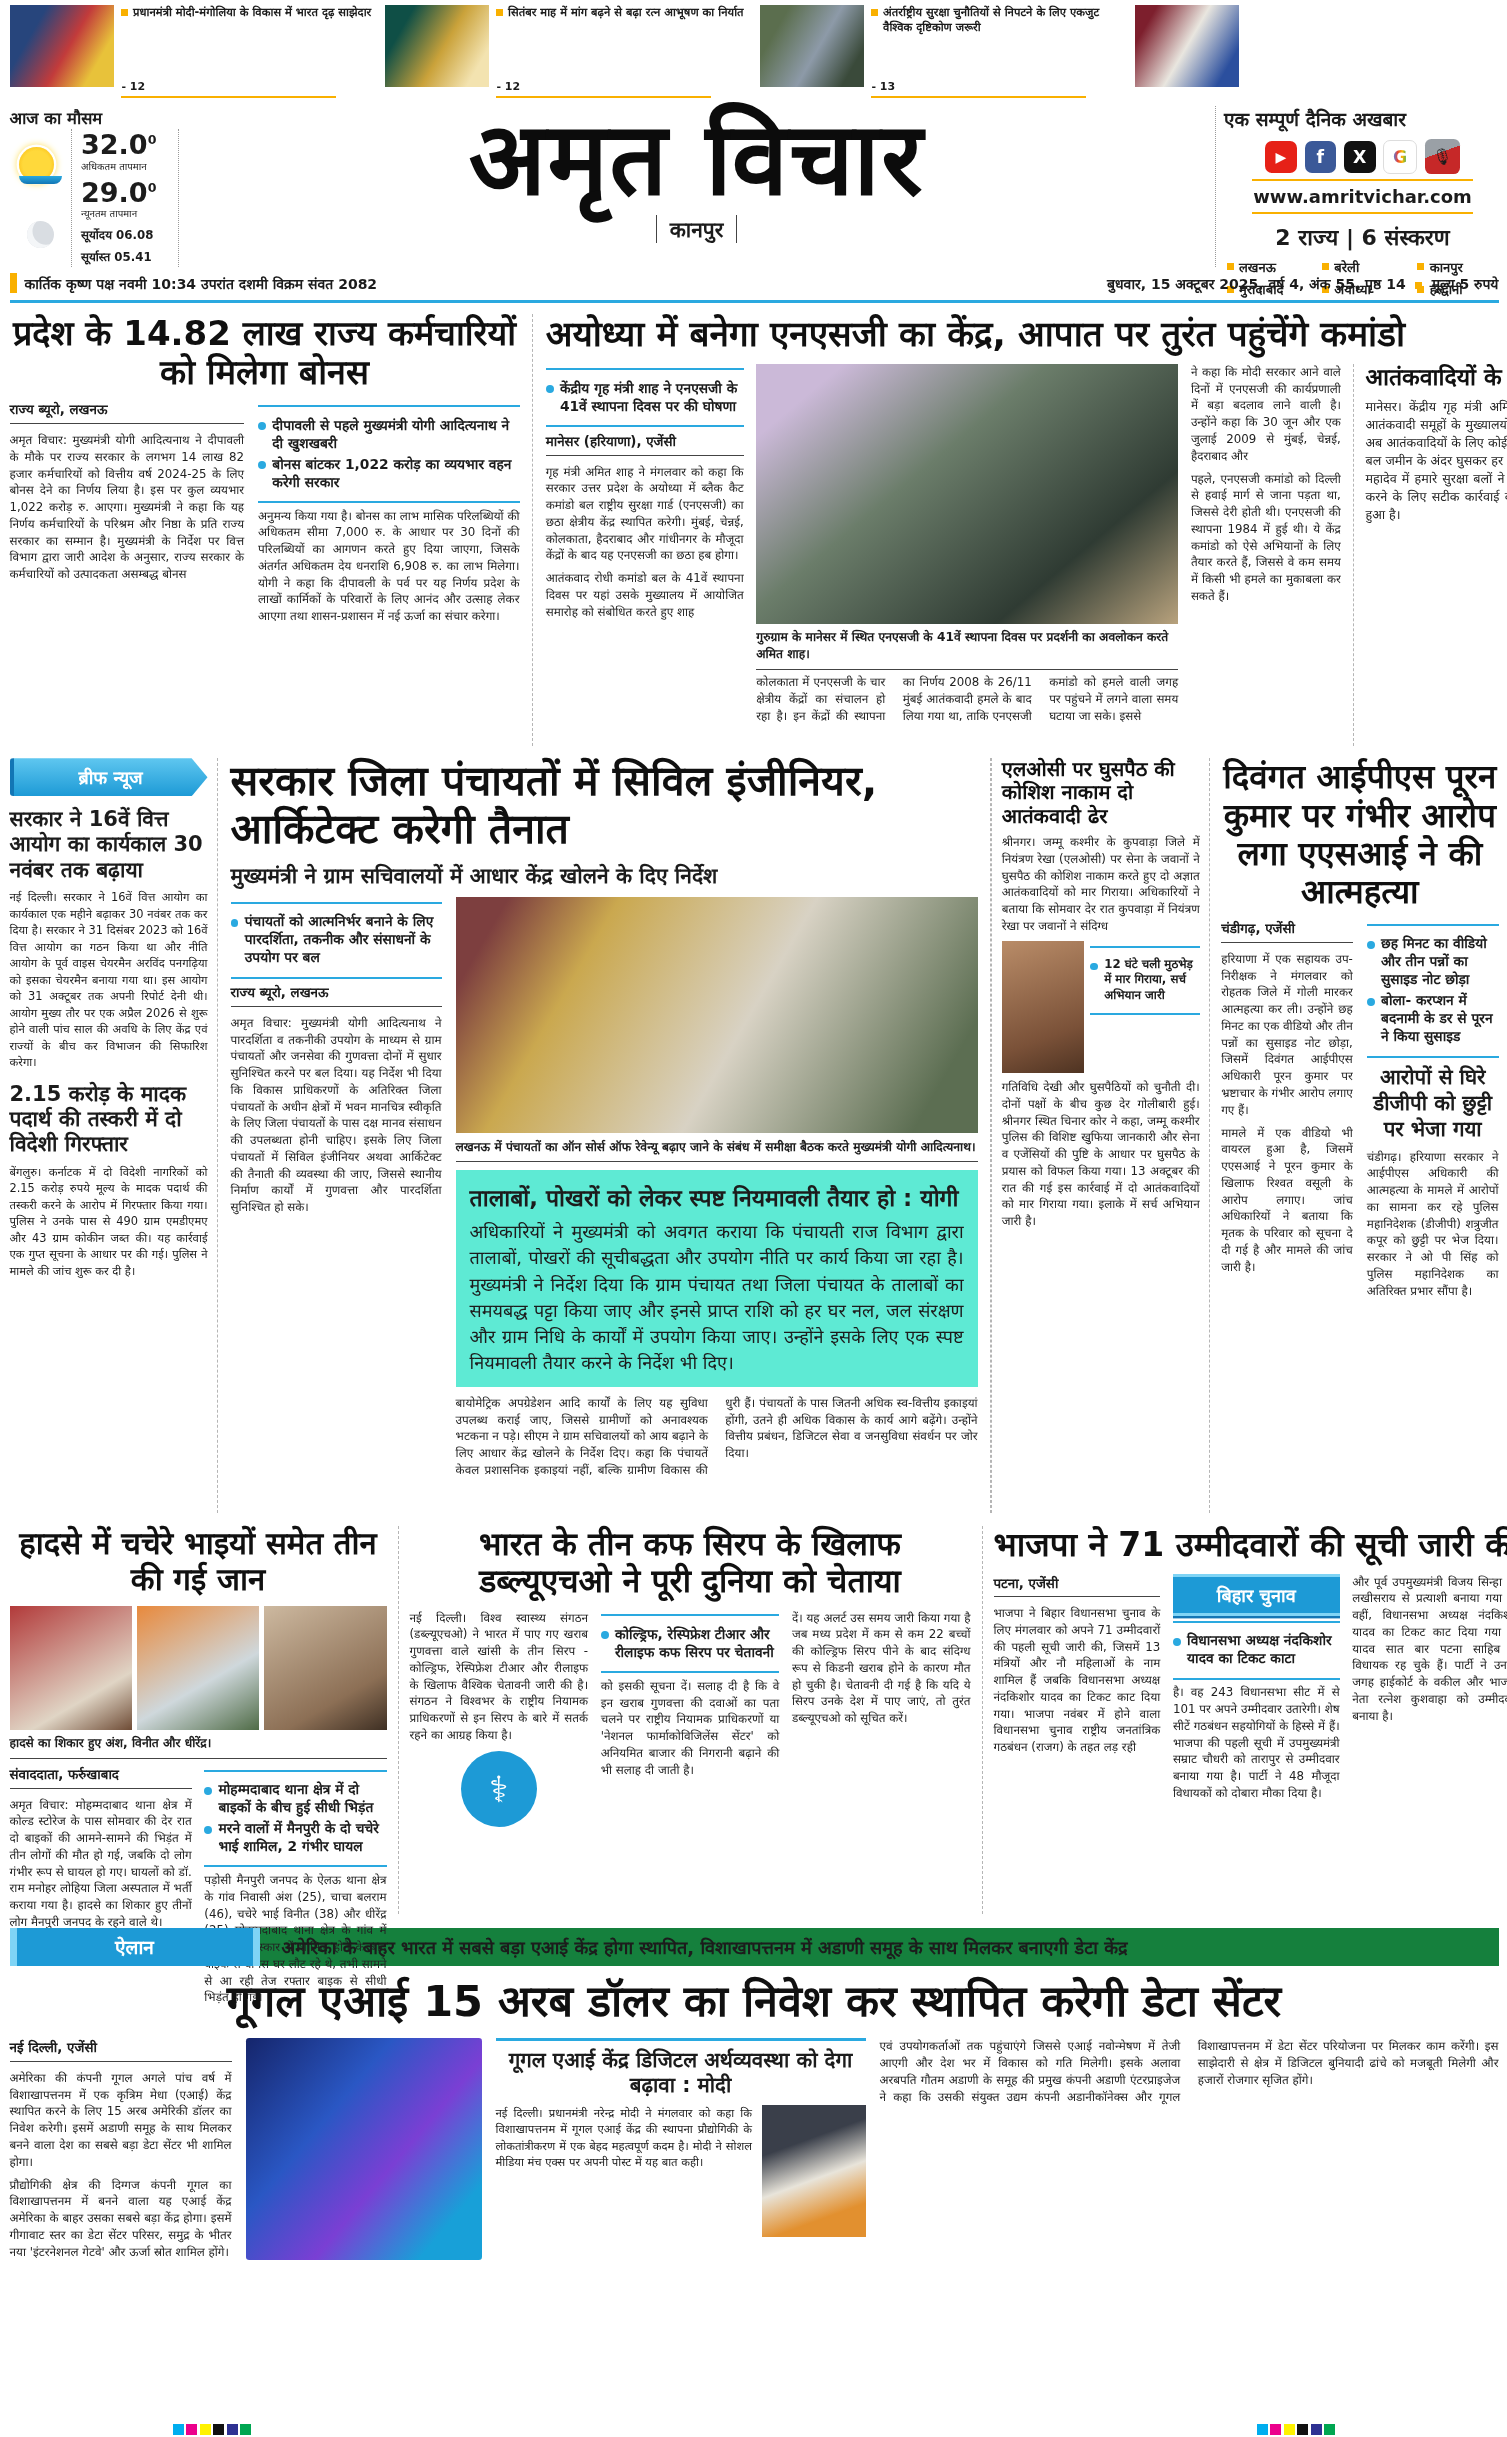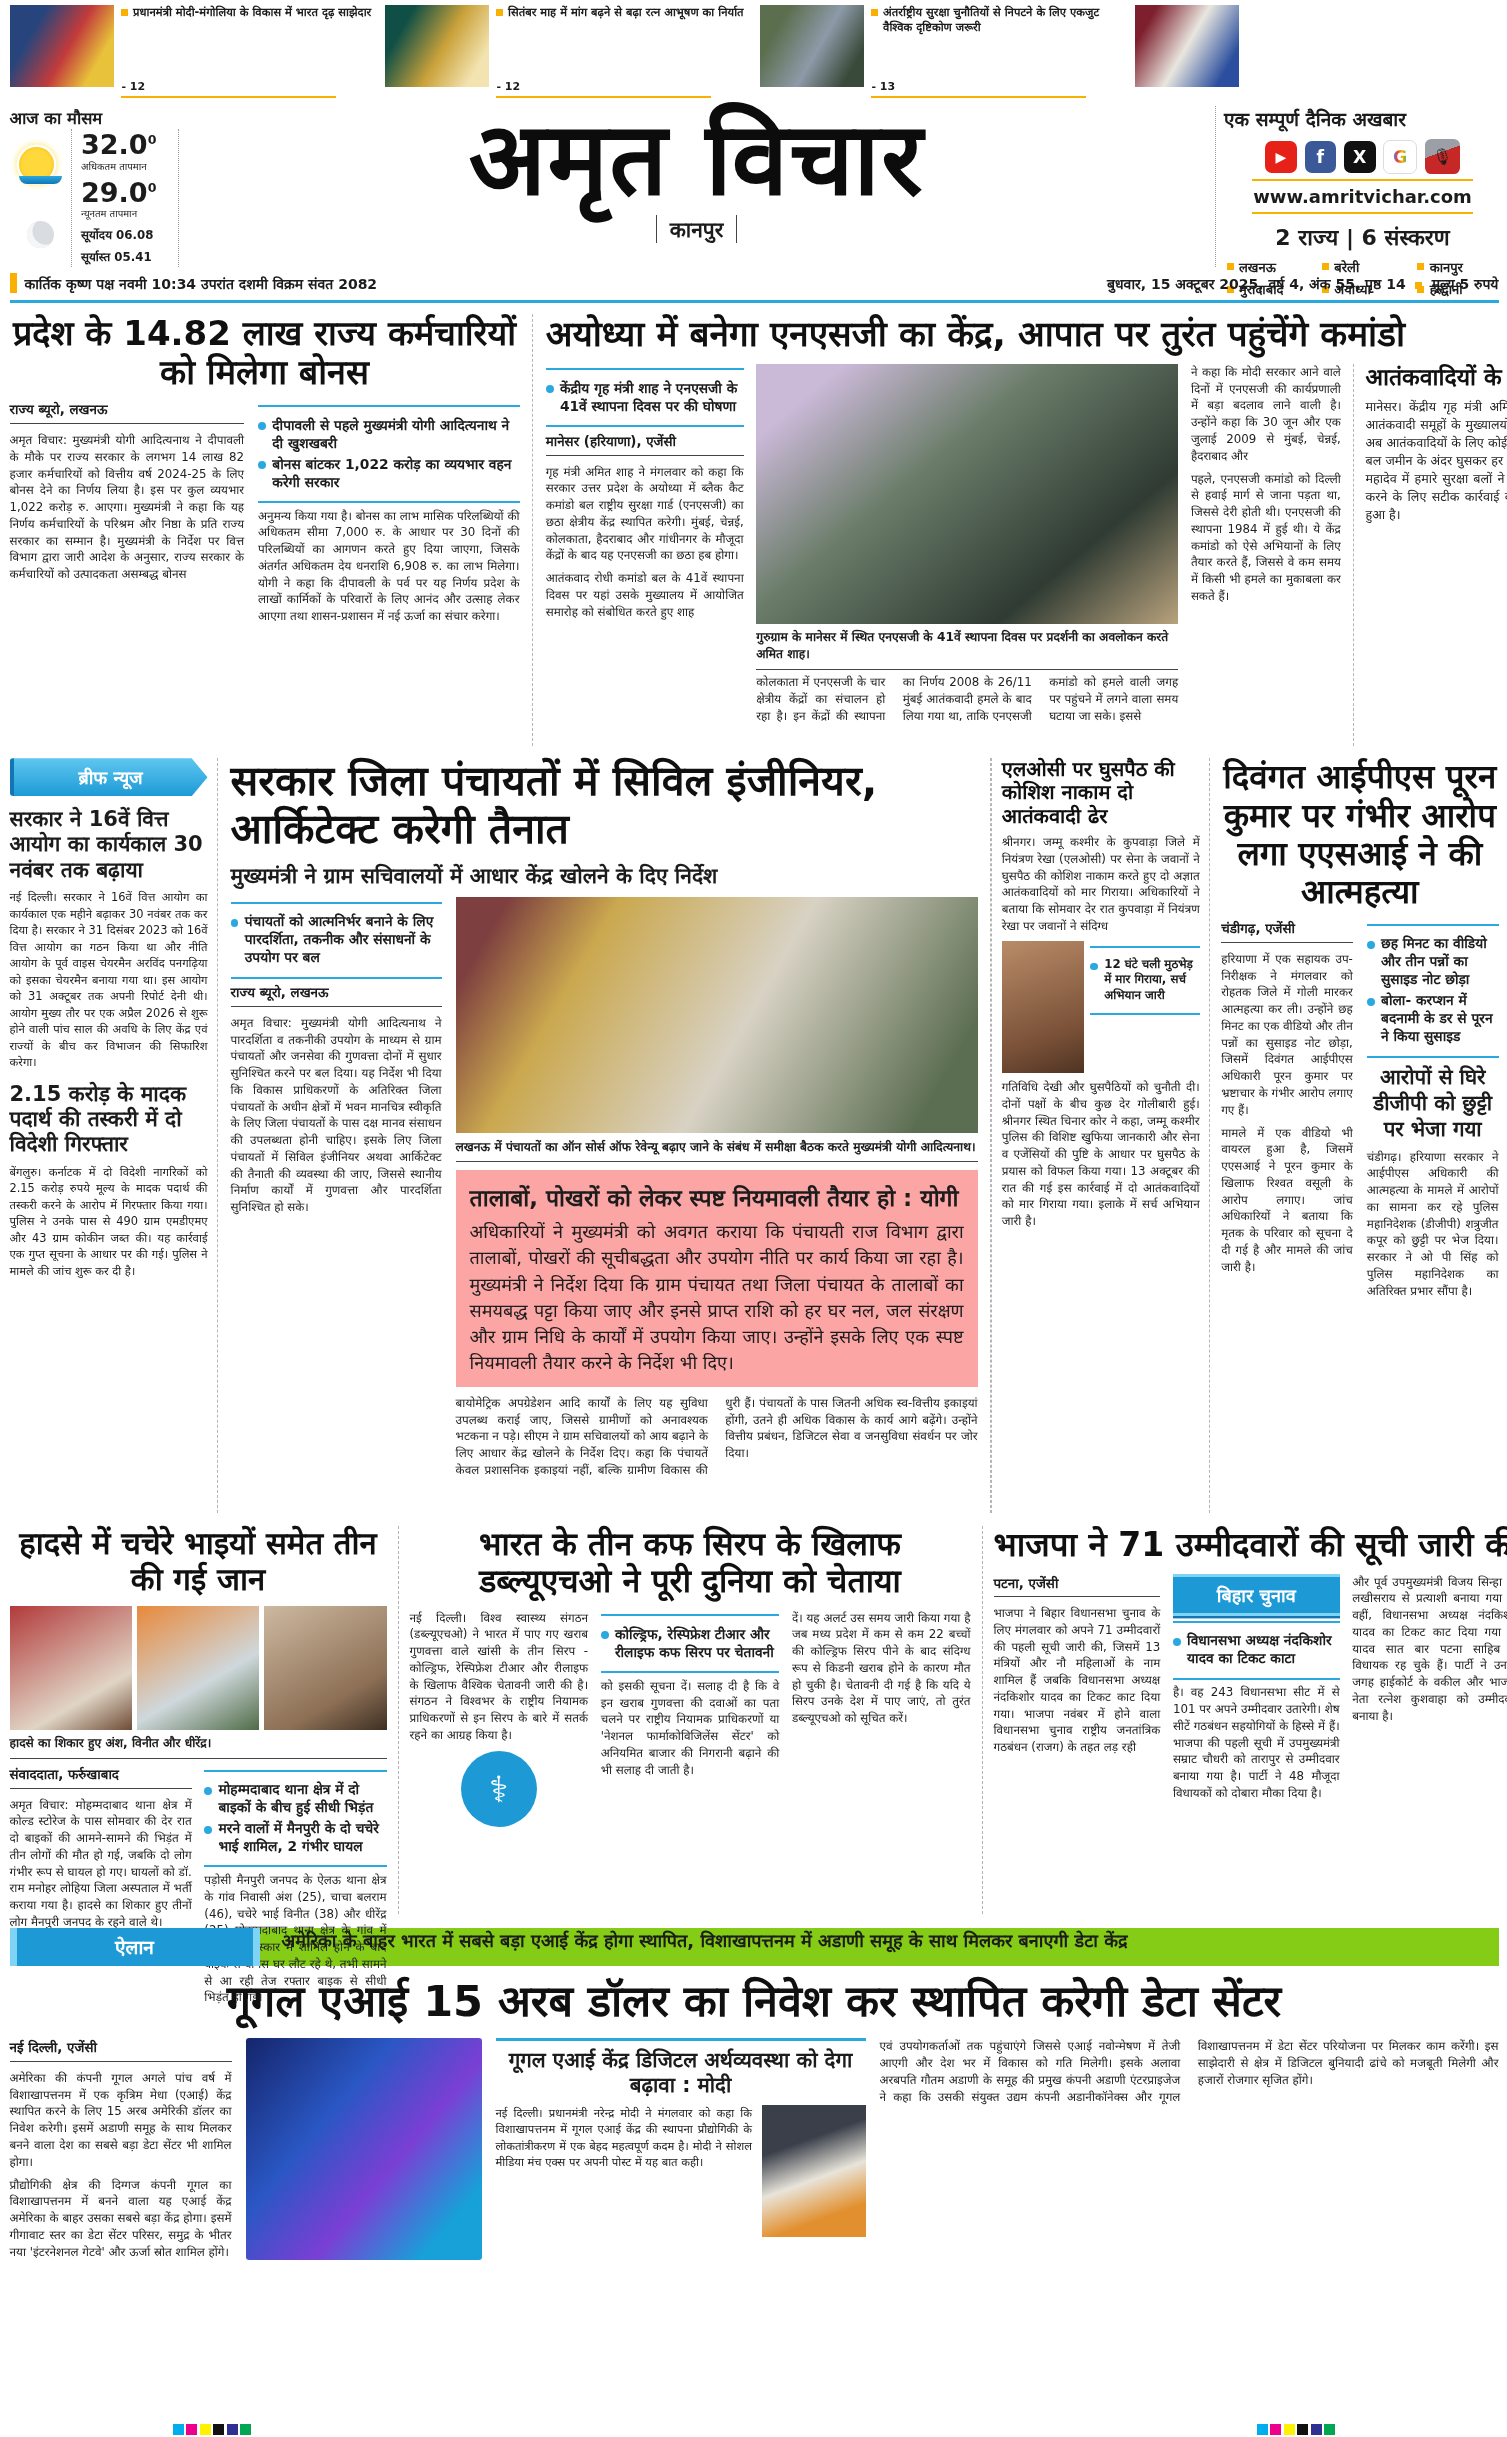--- a/index.html
+++ b/index.html
@@ -81,21 +81,21 @@
   .brief-banner{background:linear-gradient(180deg,#5fc7f0,#1d9ad6);color:#fff;font-weight:800;font-size:18px;text-align:center;padding:7px 0;border-radius:3.2px 17.3px 17.3px 3.2px;border-left:4.7px solid #1276b5;clip-path:polygon(0 0,92% 0,100% 50%,92% 100%,0 100%);}
   .brief-h{font-weight:800;font-size:21px;line-height:1.2;margin:11px 0 6.3px 0;}
   .brief-b{font-size:11.4px;line-height:1.45;text-align:justify;}
   .panch{width:747px;flex:none;padding:0 12.6px;}
   .panch .hl{font-size:41px;}
   .panch-sub{font-weight:800;font-size:21px;margin:7.9px 0;}
   .panch-row{display:flex;gap:14px;}
   .panch-c1{width:211px;flex:none;}
   .panch-main{flex:1;}
   .panch-photo{width:100%;height:236px;background:linear-gradient(120deg,#7d3f3f 8%,#caa84f 25%,#d8d2c4 55%,#5c6e52 90%);}
-  .bluebox{background:#fca5a5;padding:11px 14px;margin-top:7.9px;}
+  .bluebox{background:#5eead4;padding:11px 14px;margin-top:7.9px;}
   .bluebox-h{font-weight:800;font-size:23px;margin-bottom:6.3px;}
   .bluebox-b{font-size:18px;line-height:1.45;text-align:justify;}
   .loc{width:198px;flex:none;border-left:1.6px dashed #b5b5b5;padding:0 9.5px;}
   .loc .hl{font-size:20px;text-align:left;}
   .loc-row{display:flex;gap:6.3px;margin-top:6.3px;}
   .loc-photo{width:82px;height:132px;flex:none;background:linear-gradient(160deg,#b98c68,#7a5138 70%,#4e3категория322);background:linear-gradient(160deg,#b98c68,#7a5138 70%,#4e3322);}
   .ips{flex:1;border-left:1.6px dashed #b5b5b5;padding-left:11px;}
   .ips .hl{font-size:33px;text-align:center;}
   .ips-row{display:flex;gap:14px;margin-top:7.9px;}
   .ips-c{flex:1;}
@@ -113,21 +113,21 @@
   .who{width:561px;flex:none;border-left:1.6px dashed #b5b5b5;border-right:1.6px dashed #b5b5b5;padding:0 11px;}
   .who .hl{font-size:32px;text-align:center;}
   .who-row{display:flex;gap:12.6px;margin-top:9.5px;}
   .who-logo{width:76px;height:76px;border-radius:50%;background:#1d9ad6;color:#fff;display:flex;align-items:center;justify-content:center;font-size:36px;margin:7.9px auto;}
   .bjp{flex:1;padding-left:11px;}
   .bjp .hl{font-size:33px;text-align:center;white-space:nowrap;}
   .bjp-row{display:flex;gap:12.6px;margin-top:9.5px;}
   .badge{background:#1d9ad6;color:#fff;font-weight:800;font-size:18px;text-align:center;padding:6.3px 0;border-top:3.2px solid #7fd4f5;border-bottom:3.2px solid #7fd4f5;box-shadow:0 2.4px 0 #1276b5;}
   
   .goog{margin-top:14px;}
-  .kicker-row{display:flex;align-items:flex-start;background:#84cc16;}
+  .kicker-row{display:flex;align-items:center;background:#15803d;}
   .elan{width:236px;flex:none;background:#1d9ad6;color:#fff;font-weight:800;font-size:19px;text-align:center;padding:6.3px 0;border-left:7.9px solid #7fd4f5;border-right:7.9px solid #7fd4f5;}
   .kicker{flex:1;font-weight:800;font-size:18px;display:flex;align-items:center;padding-left:22px;}
   .goog .hl{font-size:43px;text-align:center;margin-top:11px;}
   .goog-row{display:flex;gap:14px;margin-top:11px;}
   .goog-c1{width:222px;flex:none;}
   .ai-img{width:236px;height:222px;flex:none;background:linear-gradient(130deg,#15256b,#2a57c4 35%,#7a3fd4 60%,#18a0d8 85%);border-radius:3.2px;}
   .modi-box{width:370px;flex:none;border-top:3.2px solid #2aa9e0;padding-top:6.3px;}
   .modi-h{font-weight:800;font-size:20.5px;text-align:center;line-height:1.25;}
   .modi-row{display:flex;gap:9.5px;margin-top:6.3px;}
   .modi-photo{width:104px;height:132px;flex:none;background:linear-gradient(160deg,#3a3f4a 30%,#e8e4da 55%,#e2902f 80%);}

